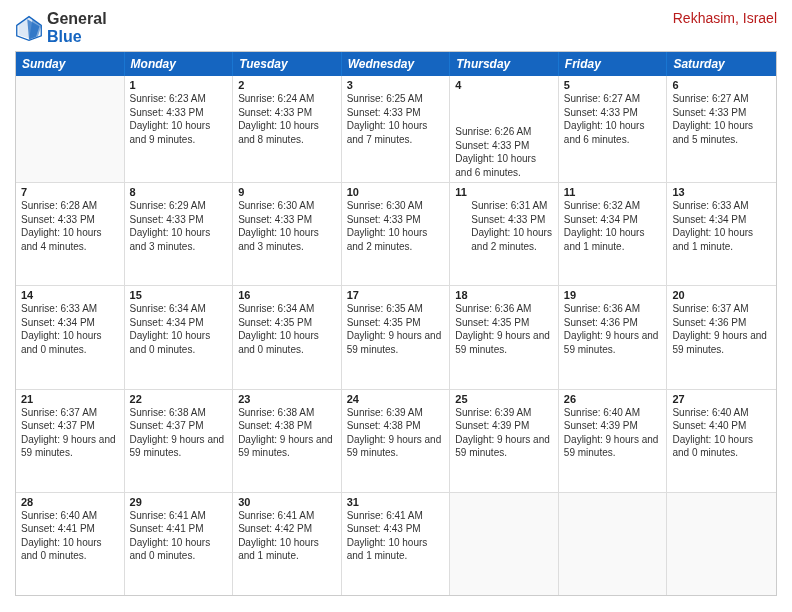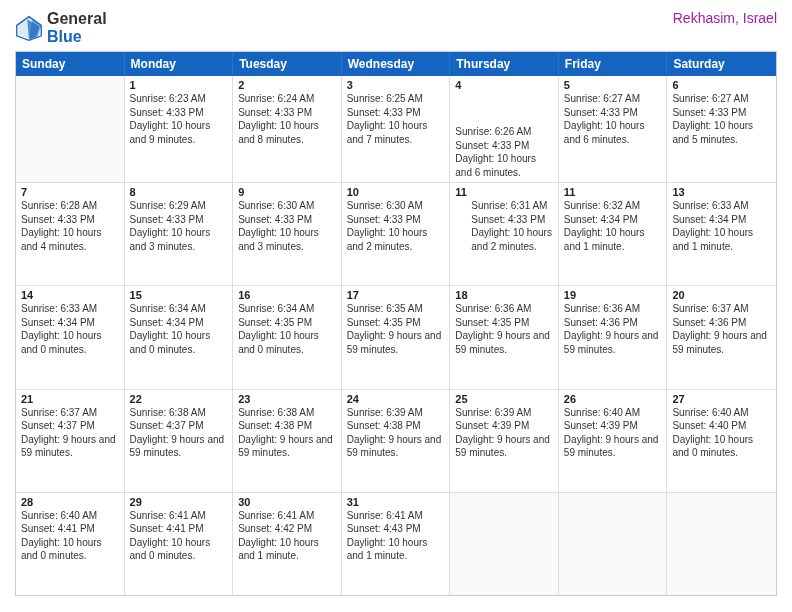--- a/index.html
+++ b/index.html
@@ -43,32 +43,33 @@
       text-align: right;
     }
     .month-title {
       font-size: 32px;
       font-weight: bold;
       color: #222;
       line-height: 1.1;
     }
     .location {
       font-size: 14px;
-      color: #a21caf;
+      color: #b91c1c;
     }
     .calendar {
       flex: 1;
       display: flex;
       flex-direction: column;
       border: 1px solid #ccc;
     }
     .cal-header {
       display: grid;
       grid-template-columns: repeat(7, 1fr);
       background: #1565c0;
+      font-style: italic;
     }
     .cal-header-cell {
       color: #fff;
       font-size: 12px;
       font-weight: bold;
       padding: 5px 6px;
       text-align: left;
       border-right: 1px solid #1976d2;
     }
     .cal-header-cell:last-child { border-right: none; }

